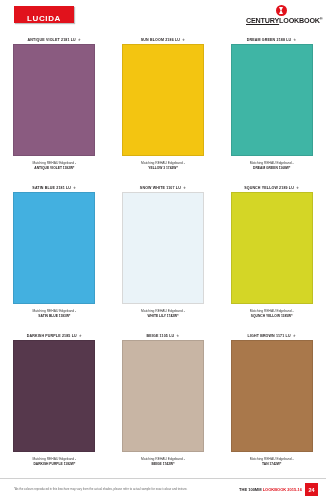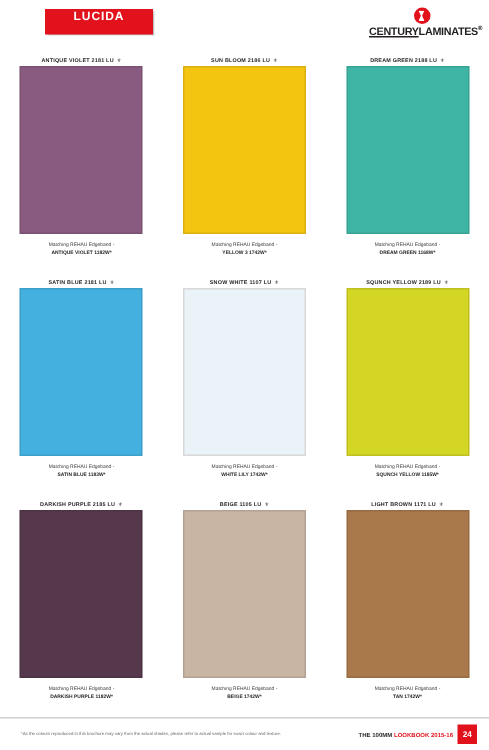--- a/index.html
+++ b/index.html
@@ -16,24 +16,24 @@
     padding: 0;
   }
   
   .header {
     position: relative;
     height: 34px;
     width: 100%;
   }
   .brand-tab {
     position: absolute;
-    left: 30px; top: 6px;
-    width: 72px; height: 17px;
+    left: 14px; top: 6px;
+    width: 60px; height: 17px;
     background: #e1121c;
-    display: flex; align-items: flex-start; justify-content: center;
+    display: flex; align-items: flex-end; justify-content: center;
     box-shadow: 1px 1px 1px rgba(0,0,0,0.25);
   }
   .brand-tab-label {
     color: #ffffff;
     font-size: 8px;
     font-weight: bold;
     letter-spacing: 0.6px;
   }
   .logo {
     position: absolute;
@@ -164,21 +164,21 @@
 
 <div class="page">
 
   <div class="header">
     <div class="brand-tab">
       <span class="brand-tab-label">LUCIDA</span>
     </div>
     <div class="logo">
       <div class="logo-mark"></div>
       <div class="logo-text">
-        <span class="c1">CENTURY</span><span class="c2">LAMINATES</span><span class="tm">®</span>
+        <span class="c1">CENTURY</span><span class="c2">LOOKBOOK</span><span class="tm">®</span>
       </div>
     </div>
   </div>
 
   <div class="grid">
 
     <div class="cell">
       <div class="swatch-name">
         <span>ANTIQUE VIOLET 2181 LU</span>
           <span class="mark">⚜</span>

